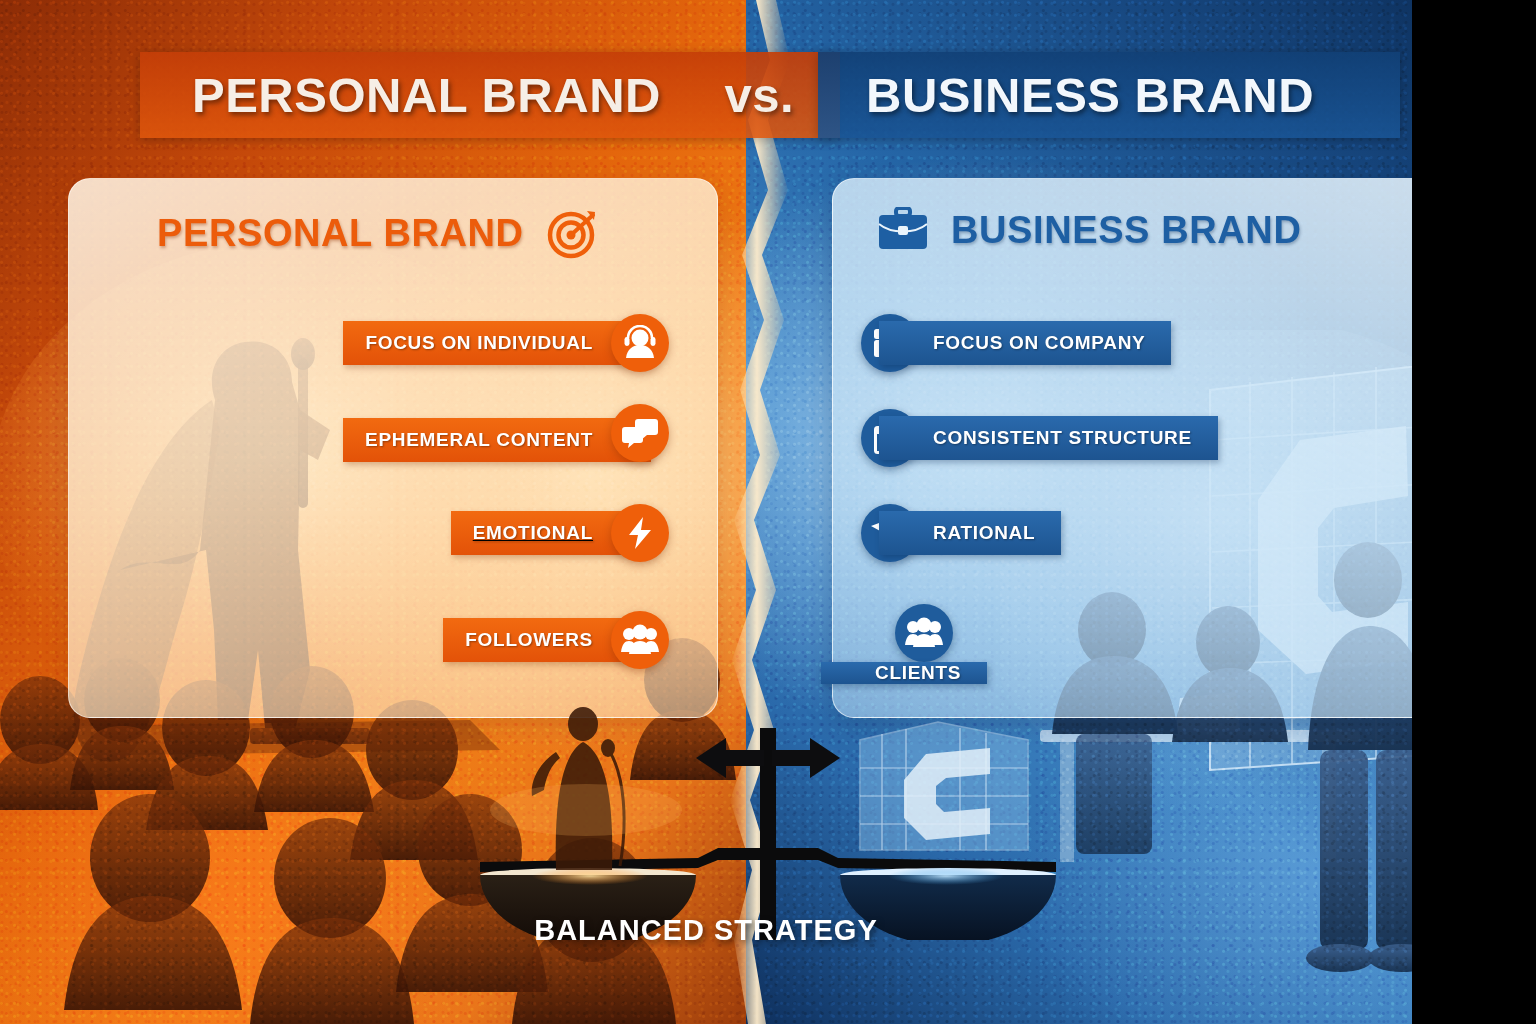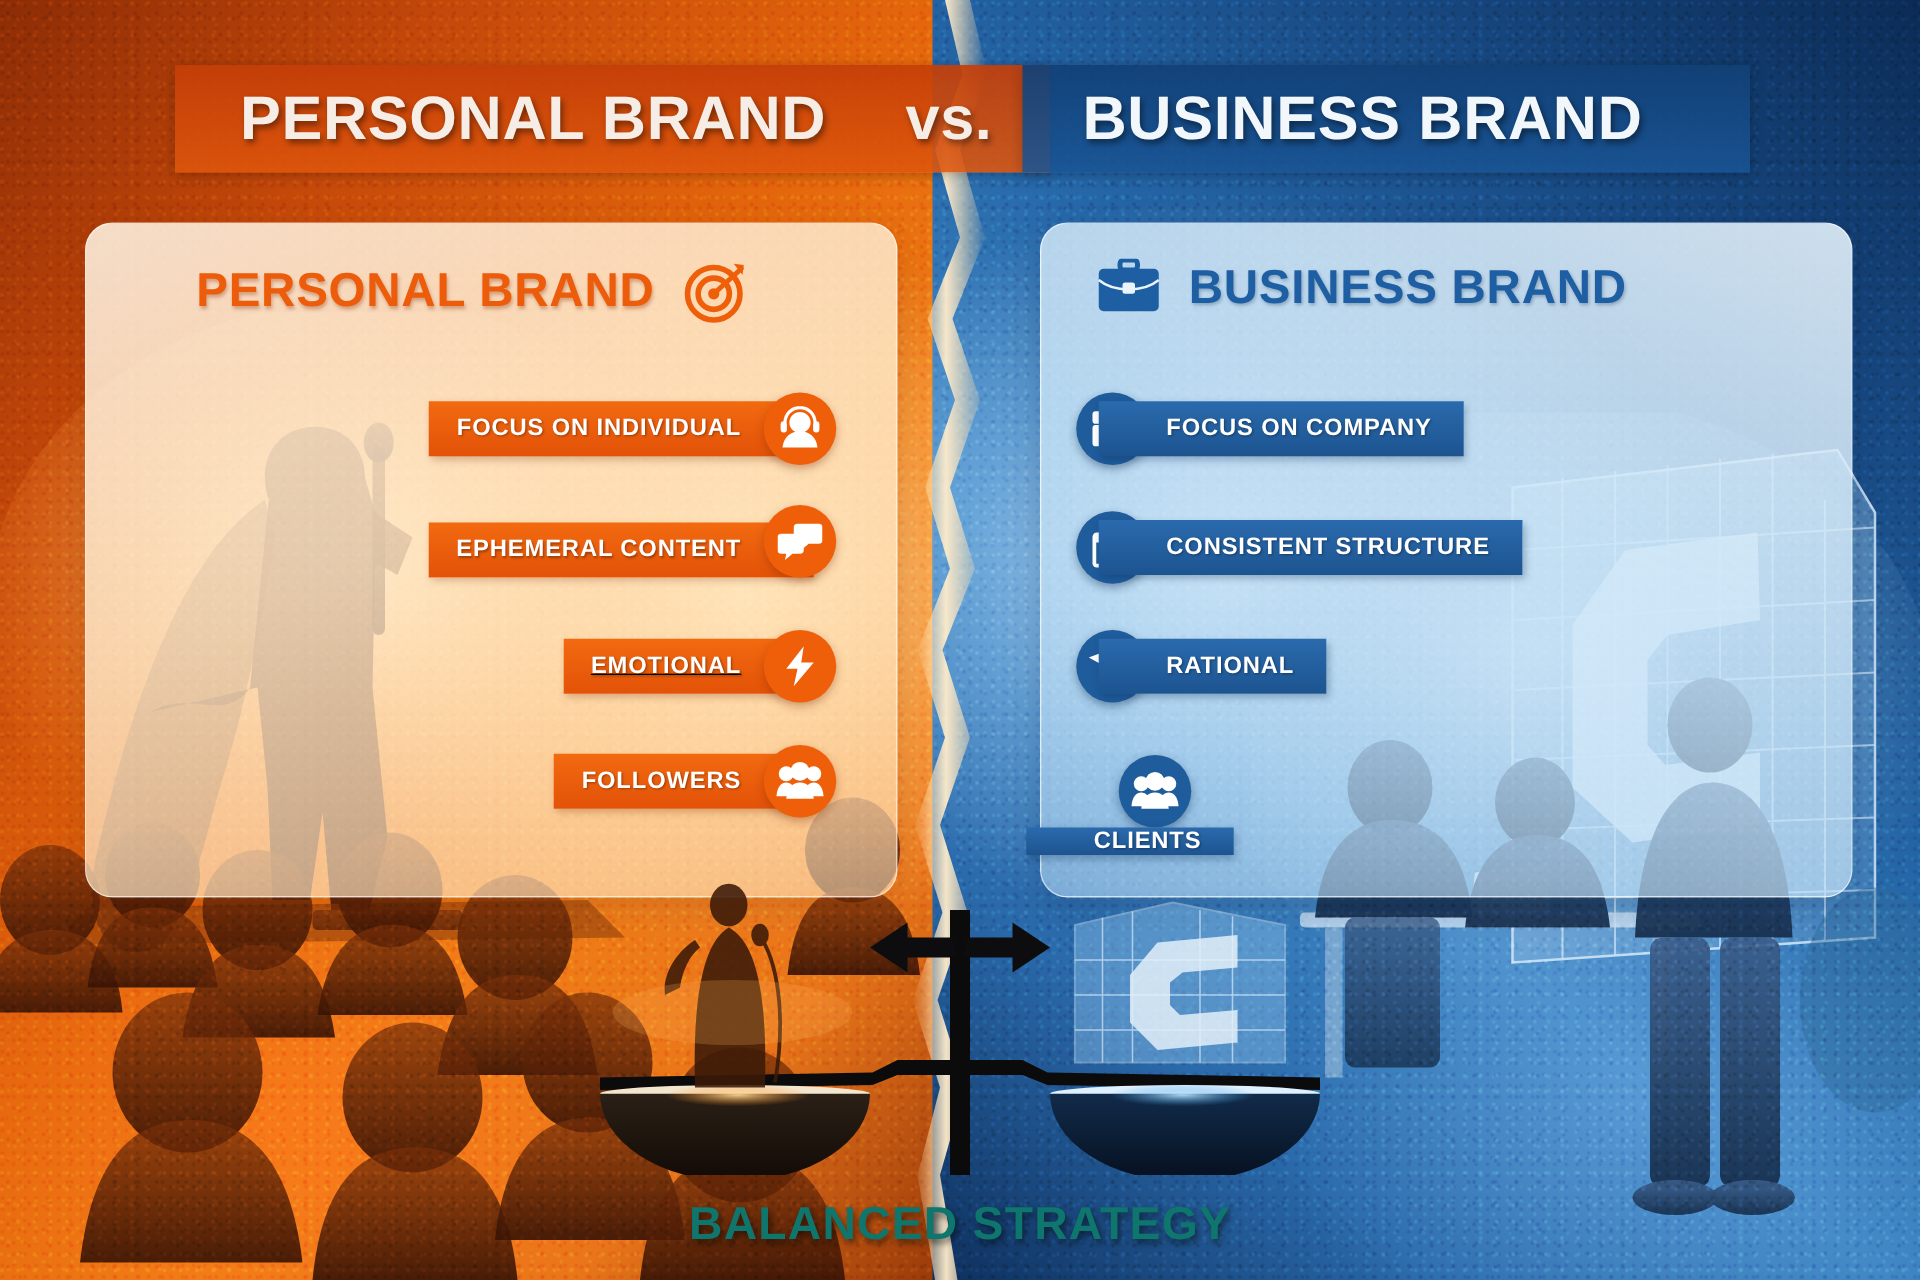--- a/index.html
+++ b/index.html
@@ -1,19 +1,19 @@
 <!DOCTYPE html>
 <html><head>
 <meta charset="utf-8">
 <style>
   * { margin:0; padding:0; box-sizing:border-box; }
   html,body { width:1536px; height:1024px; overflow:hidden; background:#000; }
   body { font-family:"Liberation Sans", sans-serif; }
 
-  #stage { position:relative; width:1536px; height:1024px; overflow:hidden; }
+  #stage { position:relative; width:1412px; height:1024px; overflow:hidden; }
 
   
   .half { position:absolute; top:0; height:1024px; }
   .half-left {
     left:0; width:790px;
     background:
       radial-gradient(ellipse 520px 420px at 74% 46%, rgba(255,216,150,.95) 0%, rgba(255,183,96,.55) 38%, rgba(255,140,40,0) 68%),
       radial-gradient(ellipse 420px 300px at 30% 88%, rgba(255,120,30,.55) 0%, rgba(180,55,10,0) 70%),
       linear-gradient(130deg, #8c2c06 0%, #c4480a 22%, #e4660c 45%, #f07d16 62%, #e9751a 80%, #8e3208 100%);
   }
@@ -97,22 +97,22 @@
   .pill-r .bar { background:linear-gradient(180deg,#2a6aad,#1d5490);
                  padding:0 26px 0 54px; margin-left:-40px;
                  box-shadow:2px 3px 6px rgba(5,35,75,.30); }
 
   .ic { display:block; }
 
   
   .scale-wrap { position:absolute; left:468px; top:690px; width:600px; height:250px; }
 
   
-  .caption { position:absolute; left:0; right:0; top:958px; text-align:center;
-             font-size:37px; font-weight:bold; letter-spacing:1px; color:#0f766e;
+  .caption { position:absolute; left:0; right:0; top:914px; text-align:center;
+             font-size:29px; font-weight:bold; letter-spacing:1px; color:#ffffff;
              text-shadow:2px 3px 6px rgba(0,0,0,.55); }
 
   
   .scene { position:absolute; pointer-events:none; }
 </style>
 </head>
 <body>
 
 <div id="stage">
 
@@ -308,21 +308,21 @@
 
     <div class="pill pill-l" style="top:330px;text-decoration:underline;">
       <div class="bar">EMOTIONAL</div>
       <div class="orb">
         <svg class="ic" width="34" height="34" viewBox="0 0 34 34" fill="#fff">
           <path d="M20 1 L 6 19 H 15 L 12 33 L 28 14 H 18 Z"></path>
         </svg>
       </div>
     </div>
 
-    <div class="pill pill-l" style="top:422px;text-align:right;">
+    <div class="pill pill-l" style="top:437px;text-align:right;">
       <div class="bar">FOLLOWERS</div>
       <div class="orb">
         <svg class="ic" width="38" height="32" viewBox="0 0 38 32" fill="#fff">
           <circle cx="8" cy="10" r="6"></circle>
             <path d="M0 28 C 1 20 4 17 8 17 C 12 17 15 20 16 28 Z"></path>
           <circle cx="30" cy="10" r="6"></circle>
             <path d="M22 28 C 23 20 26 17 30 17 C 34 17 37 20 38 28 Z"></path>
           <circle cx="19" cy="8" r="7.5"></circle>
             <path d="M8 30 C 9 21 13 17 19 17 C 25 17 29 21 30 30 Z"></path>
         </svg>

